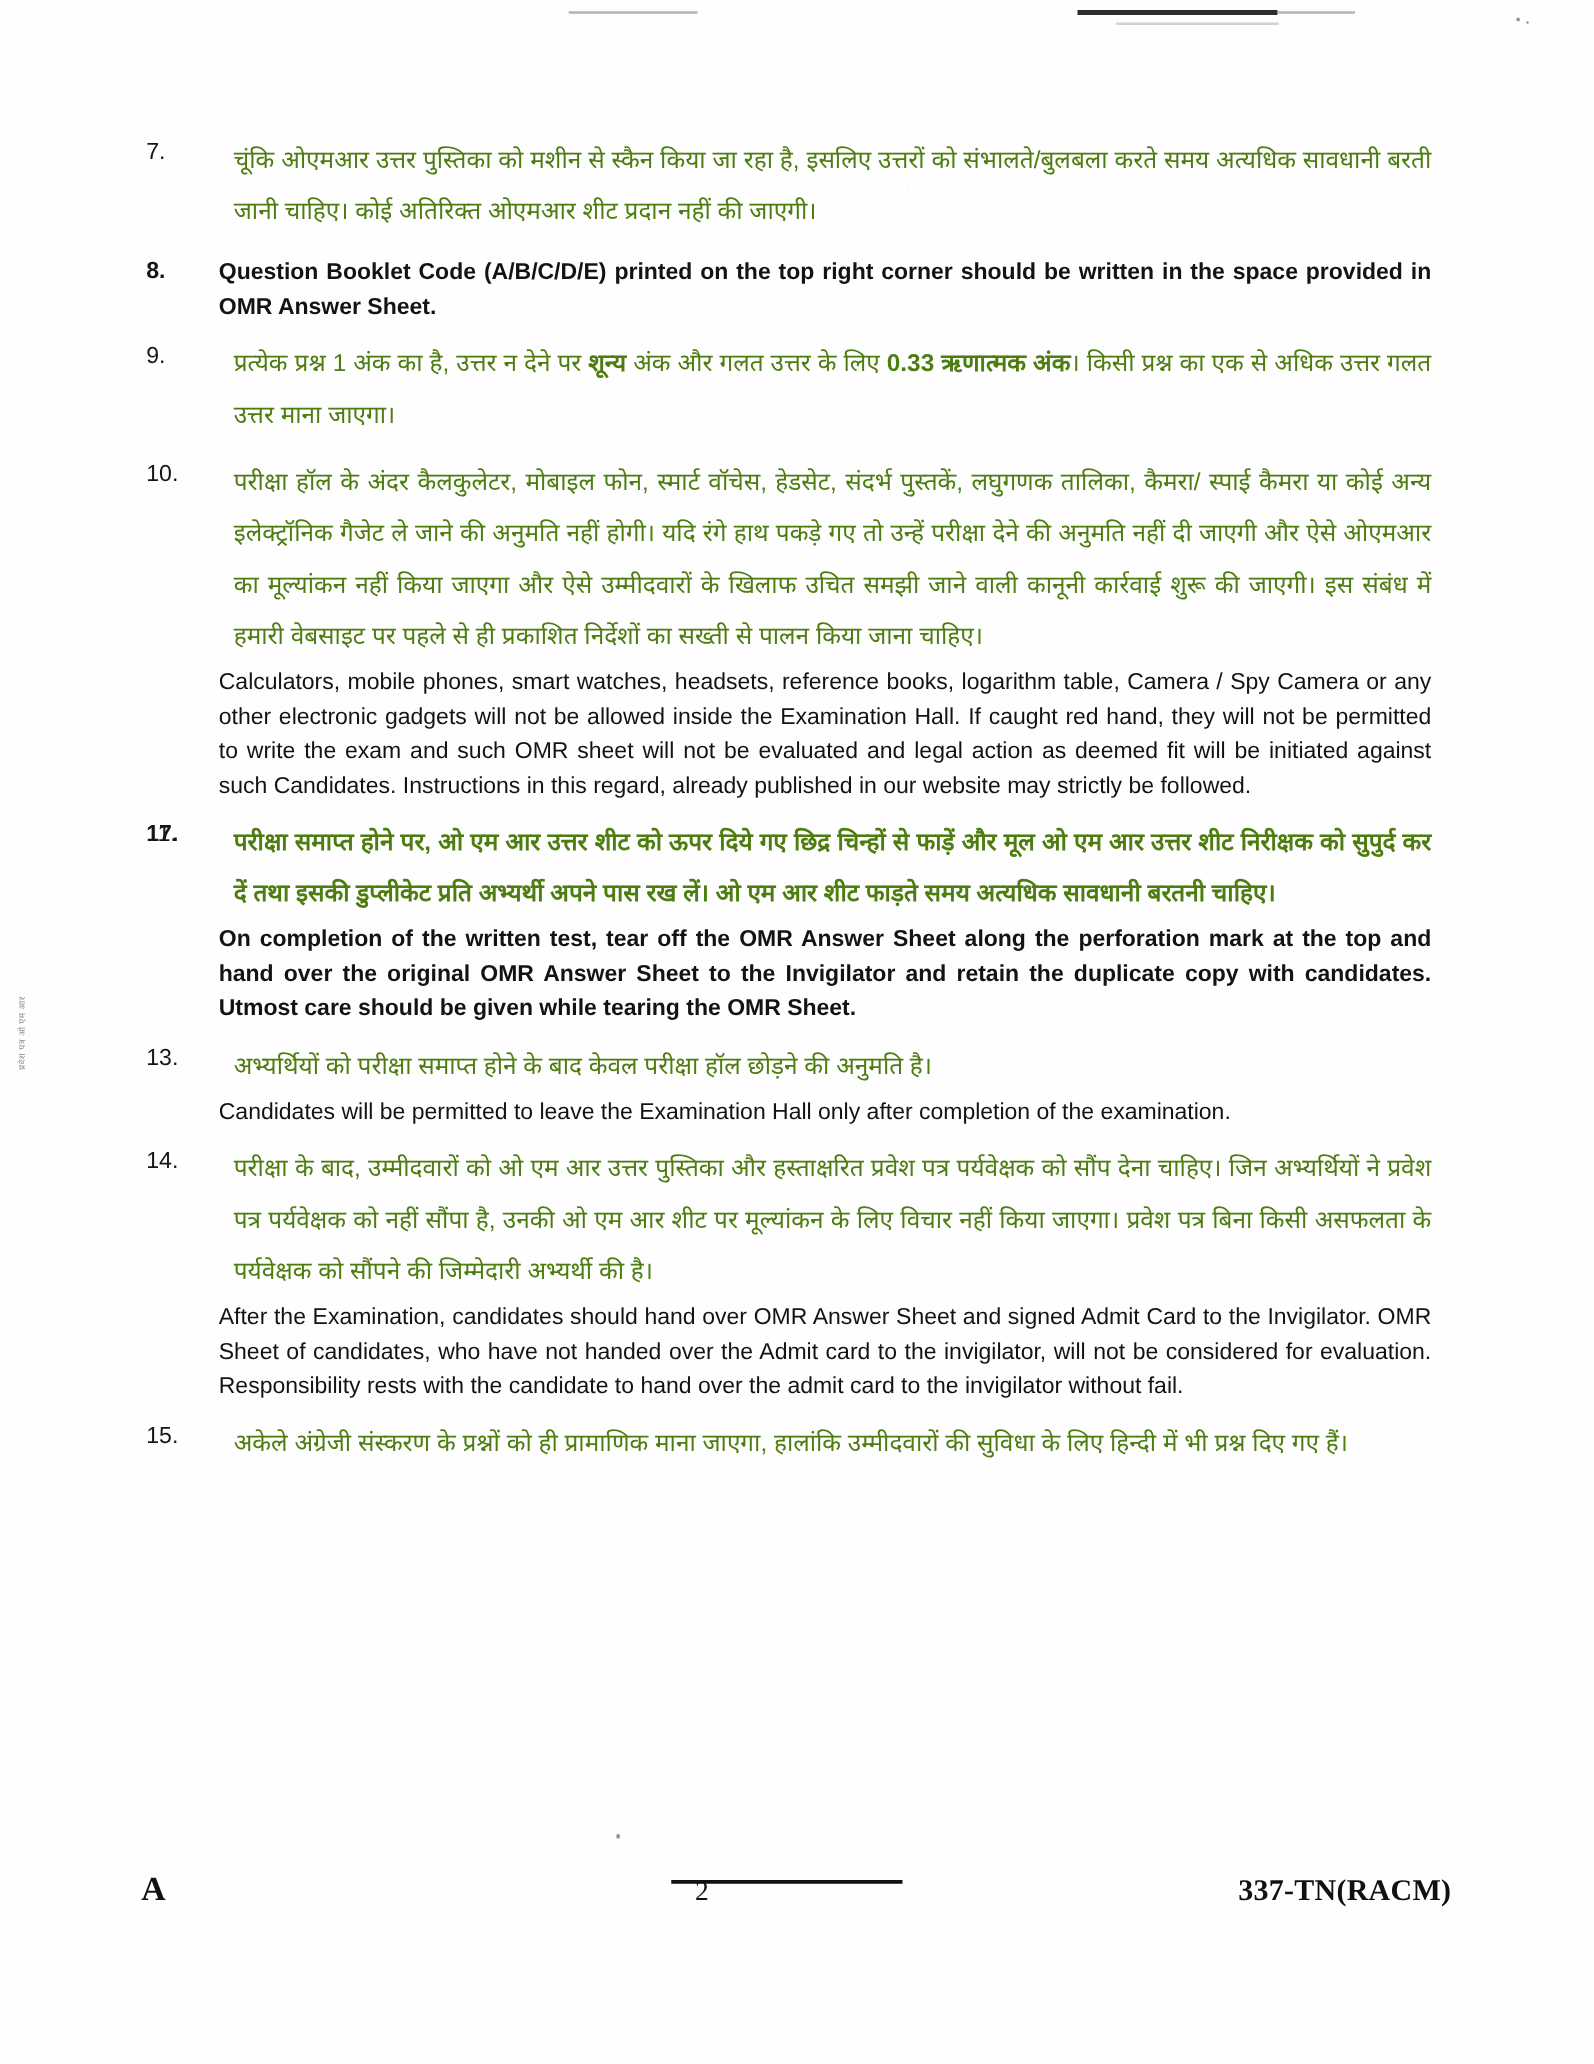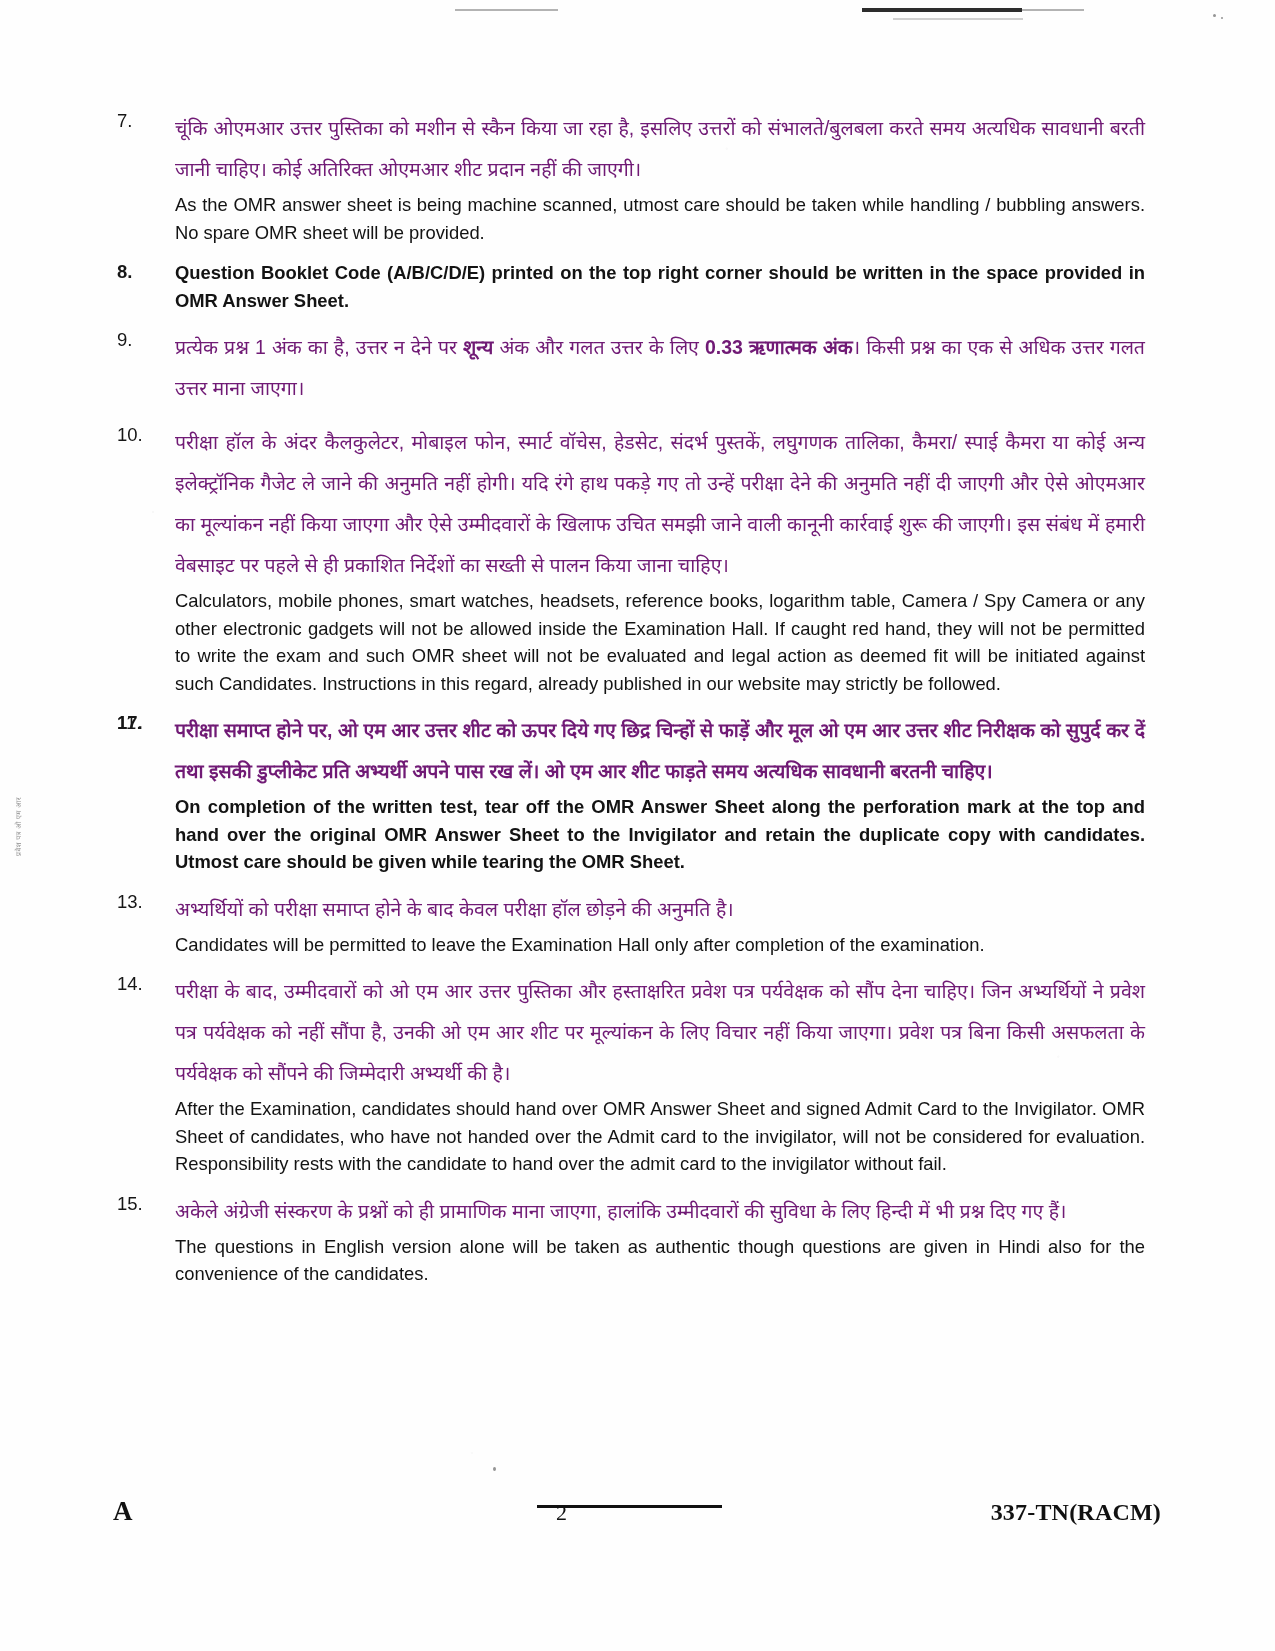--- a/index.html
+++ b/index.html
@@ -78,22 +78,22 @@
     color: #161616;
   }
   .item.bold > .item-num { font-weight: bold; }
 
   .hi {
     font-family: "Liberation Sans", sans-serif;
     font-size: 19.5px;
     line-height: 41px;
     text-align: justify;
     text-justify: inter-word;
-    margin: 0 0 1px 0;
-    color: #701a75;
+    margin: 0 0 1px 12px;
+    color: #4d7c0f;
   }
   .en {
     font-family: "Liberation Sans", sans-serif;
     font-size: 18.4px;
     line-height: 27.5px;
     text-align: justify;
     text-justify: inter-word;
     margin: 0;
     color: #131313;
   }
@@ -157,21 +157,20 @@
 
   <div class="scan-noise"></div>
 
   <div class="margin-artifact">प्रवेश पत्र ओ एम आर</div>
 
   <div class="content">
 
     <div class="item">
       <span class="item-num">7.</span>
       <p class="hi">चूंकि ओएमआर उत्तर पुस्तिका को मशीन से स्कैन किया जा रहा है, इसलिए उत्तरों को संभालते/बुलबला करते समय अत्यधिक सावधानी बरती जानी चाहिए। कोई अतिरिक्त ओएमआर शीट प्रदान नहीं की जाएगी।</p>
-      <p class="en">As the OMR answer sheet is being machine scanned, utmost care should be taken while handling / bubbling answers. No spare OMR sheet will be provided.</p>
     </div>
 
     <div class="item bold">
       <span class="item-num">8.</span>
       <p class="en">Question Booklet Code (A/B/C/D/E) printed on the top right corner should be written in the space provided in OMR Answer Sheet.</p>
     </div>
 
     <div class="item">
       <span class="item-num">9.</span>
       <p class="hi"><span>प्रत्येक प्रश्न 1 अंक का है, उत्तर न देने पर </span><b>शून्य</b><span> अंक और गलत उत्तर के लिए </span><b>0.33 ऋणात्मक अंक</b><span>। किसी प्रश्न का एक से अधिक उत्तर गलत उत्तर माना जाएगा।</span></p>
@@ -201,21 +200,20 @@
 
     <div class="item">
       <span class="item-num">14.</span>
       <p class="hi">परीक्षा के बाद, उम्मीदवारों को ओ एम आर उत्तर पुस्तिका और हस्ताक्षरित प्रवेश पत्र पर्यवेक्षक को सौंप देना चाहिए। जिन अभ्यर्थियों ने प्रवेश पत्र पर्यवेक्षक को नहीं सौंपा है, उनकी ओ एम आर शीट पर मूल्यांकन के लिए विचार नहीं किया जाएगा। प्रवेश पत्र बिना किसी असफलता के पर्यवेक्षक को सौंपने की जिम्मेदारी अभ्यर्थी की है।</p>
       <p class="en">After the Examination, candidates should hand over OMR Answer Sheet and signed Admit Card to the Invigilator. OMR Sheet of candidates, who have not handed over the Admit card to the invigilator, will not be considered for evaluation. Responsibility rests with the candidate to hand over the admit card to the invigilator without fail.</p>
     </div>
 
     <div class="item">
       <span class="item-num">15.</span>
       <p class="hi">अकेले अंग्रेजी संस्करण के प्रश्नों को ही प्रामाणिक माना जाएगा, हालांकि उम्मीदवारों की सुविधा के लिए हिन्दी में भी प्रश्न दिए गए हैं।</p>
-      <p class="en">The questions in English version alone will be taken as authentic though questions are given in Hindi also for the convenience of the candidates.</p>
     </div>
 
     <div class="rule-wrap">
       <span class="rule"></span>
     </div>
 
   </div>
 
   <div class="footer">
     <span class="footer-left">A</span>

